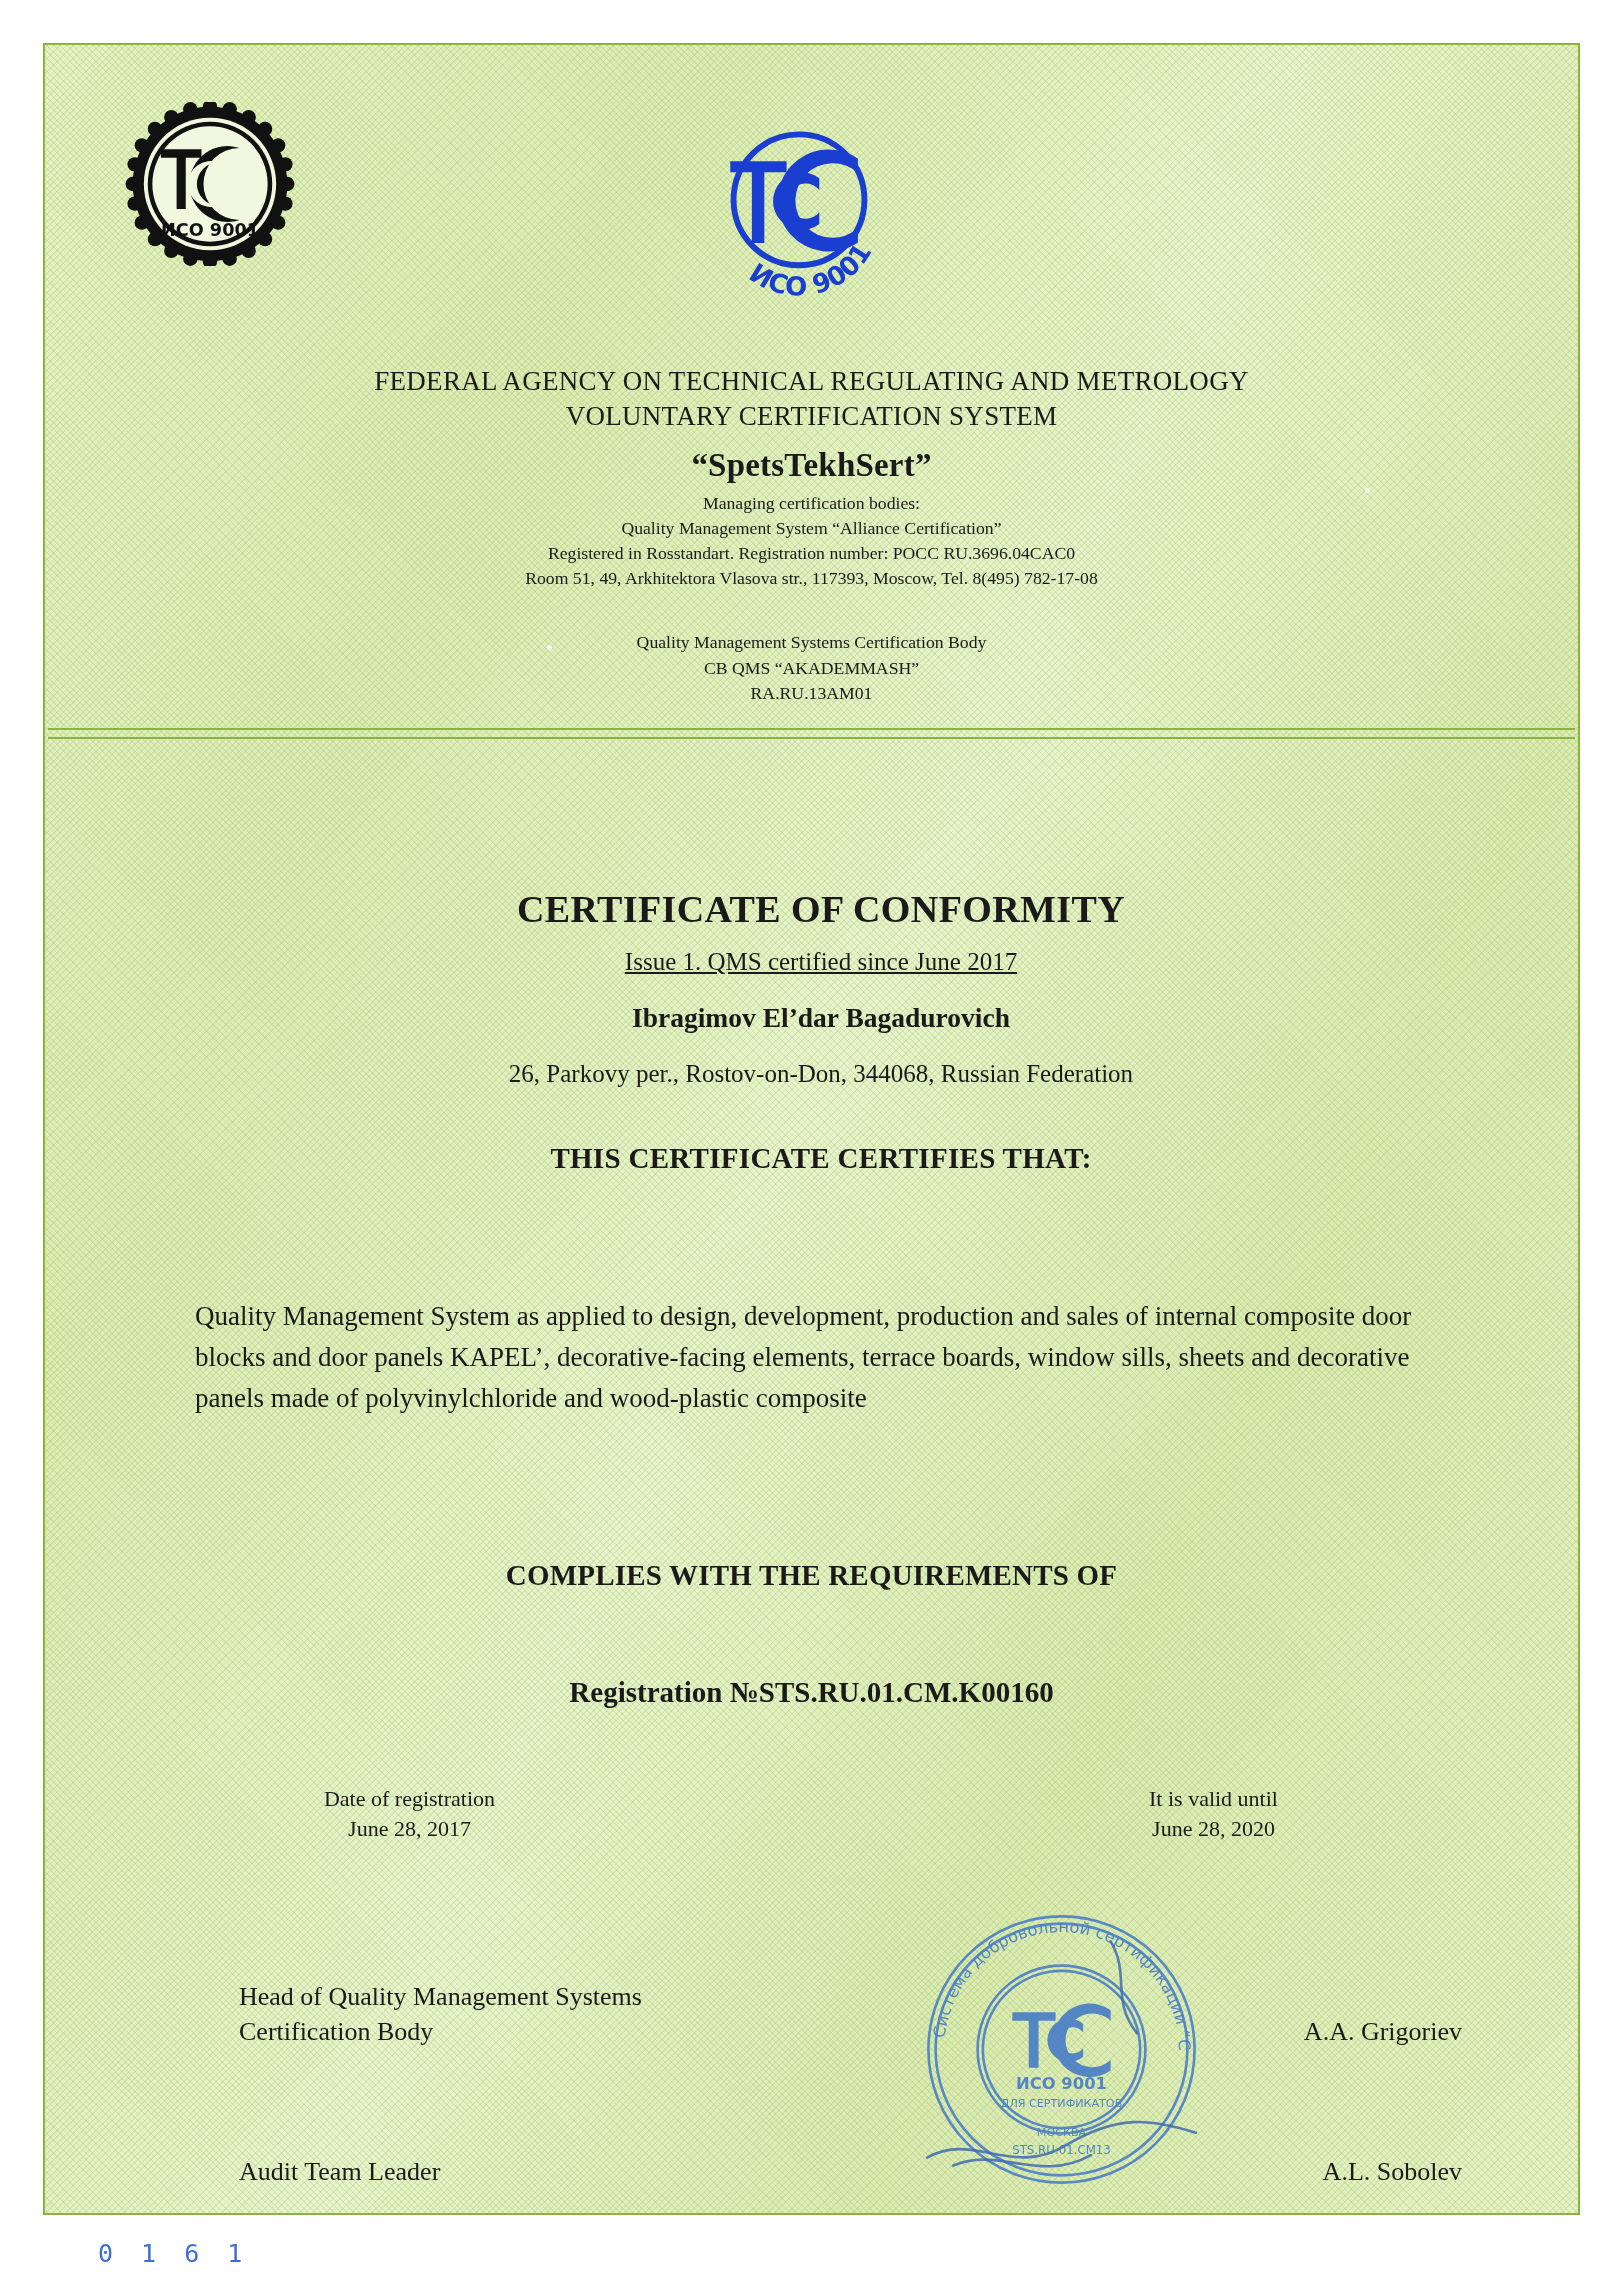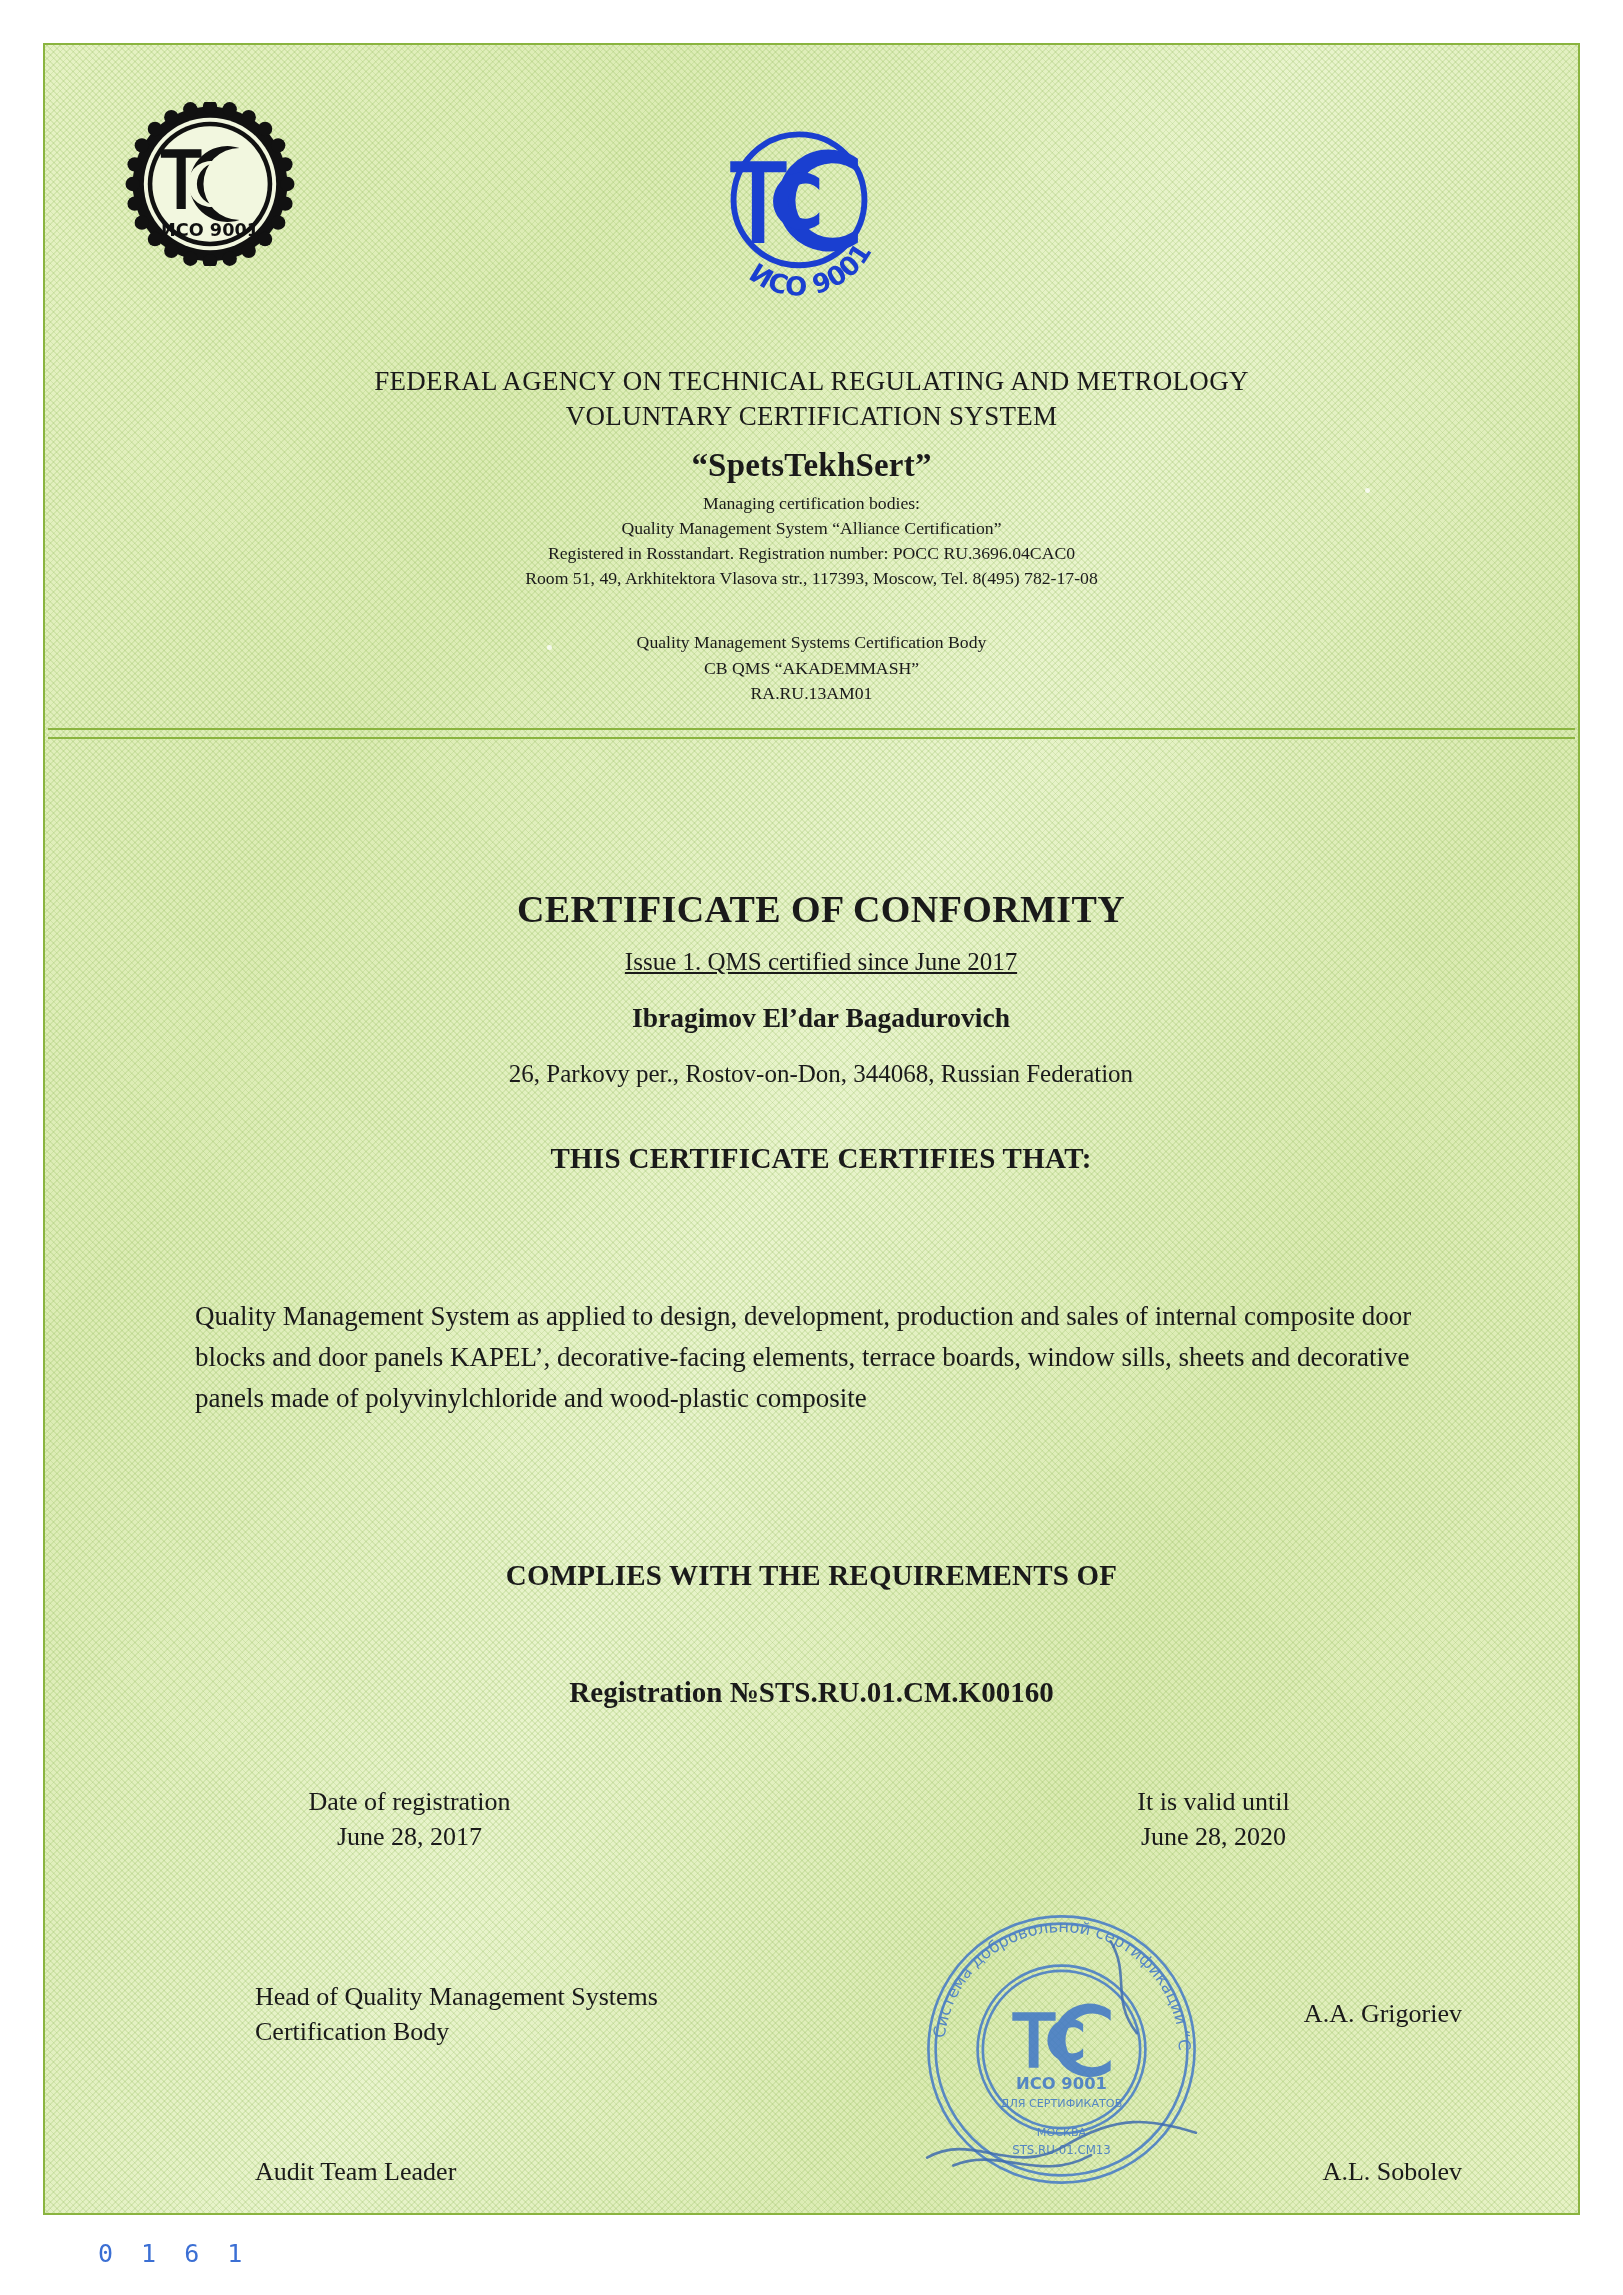--- a/index.html
+++ b/index.html
@@ -178,39 +178,38 @@
   }
 
   
   .dates {
     position: absolute;
     left: 157px;
     right: 157px;
     top: 1741px;
     display: flex;
     justify-content: space-between;
-    font-size: 26px;
+    font-size: 22px;
   }
   .date-col { text-align: center; width: 419px; line-height: 1.35; }
 
   
   .sig-block {
     position: absolute;
     left: 196px;
     right: 118px;
     top: 1937px;
   }
   .sig-row {
     position: relative;
     display: flex;
     justify-content: space-between;
-    align-items: center;
+    align-items: flex-end;
     font-size: 26px;
     line-height: 1.34;
-    margin-left: 16px;
   }
   .sig-row + .sig-row { margin-top: 105px; }
   .sig-title { text-align: left; }
   .sig-name { text-align: right; white-space: nowrap; }
 
   
   .stamp {
     position: absolute;
     left: 871px;
     top: 1859px;

